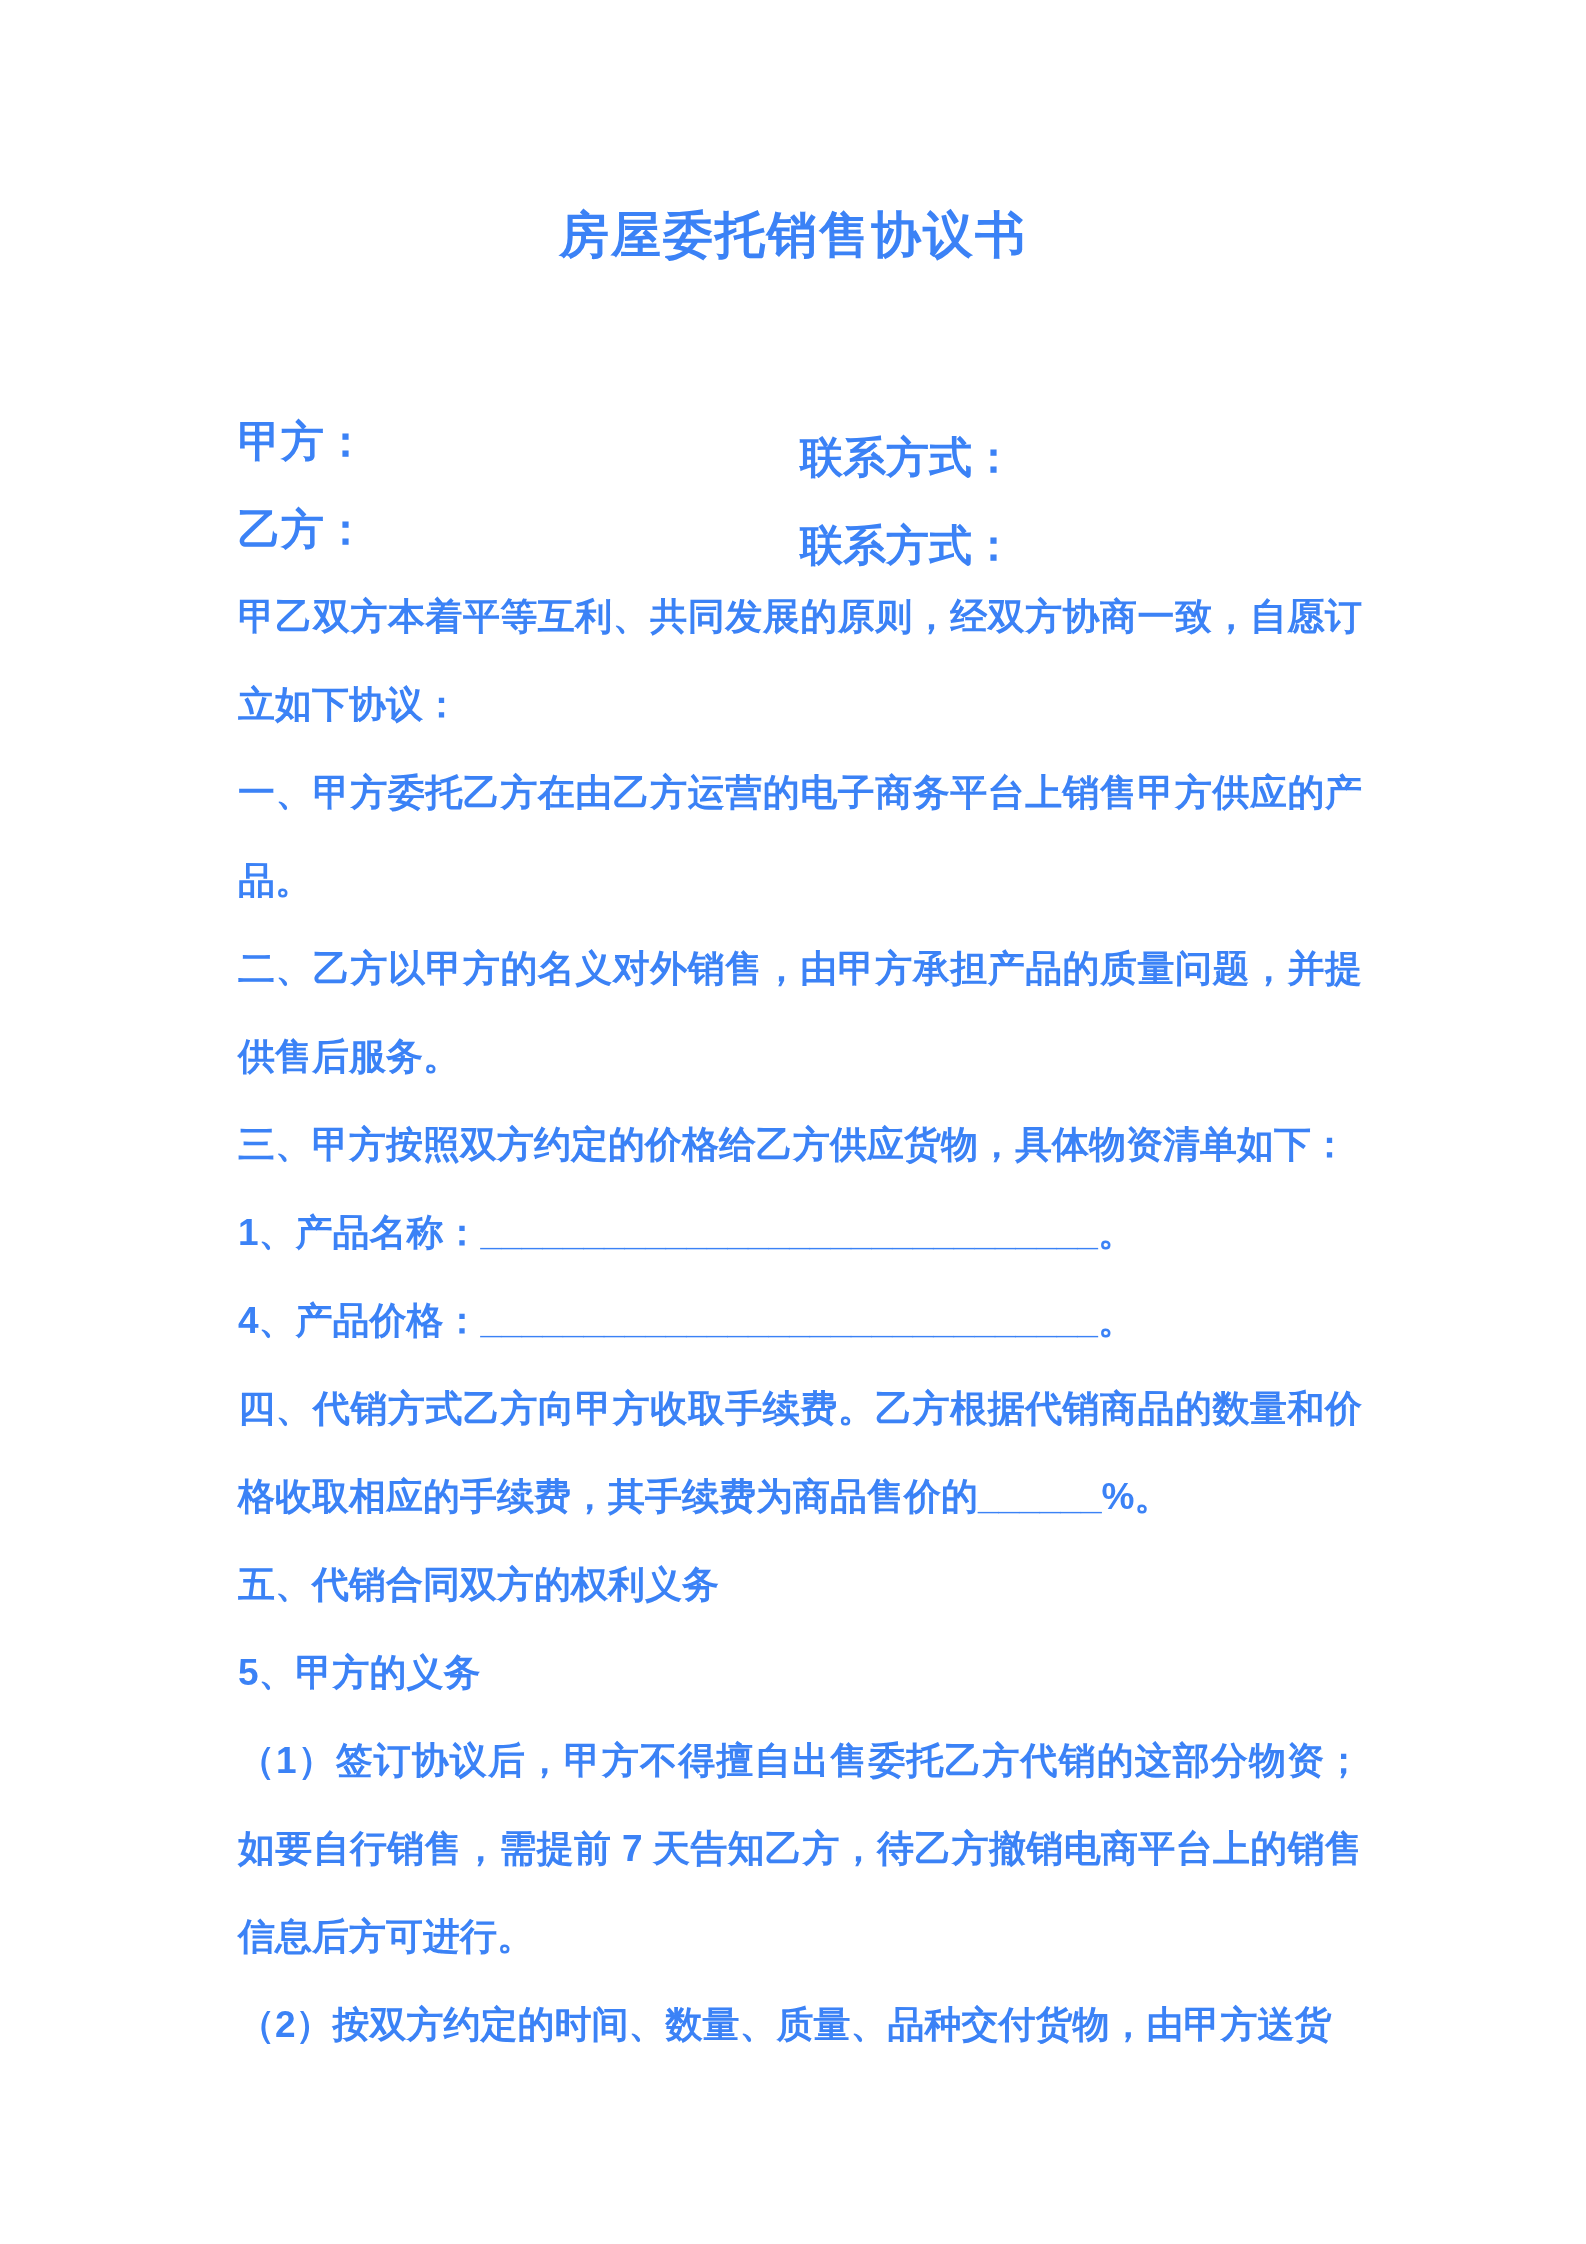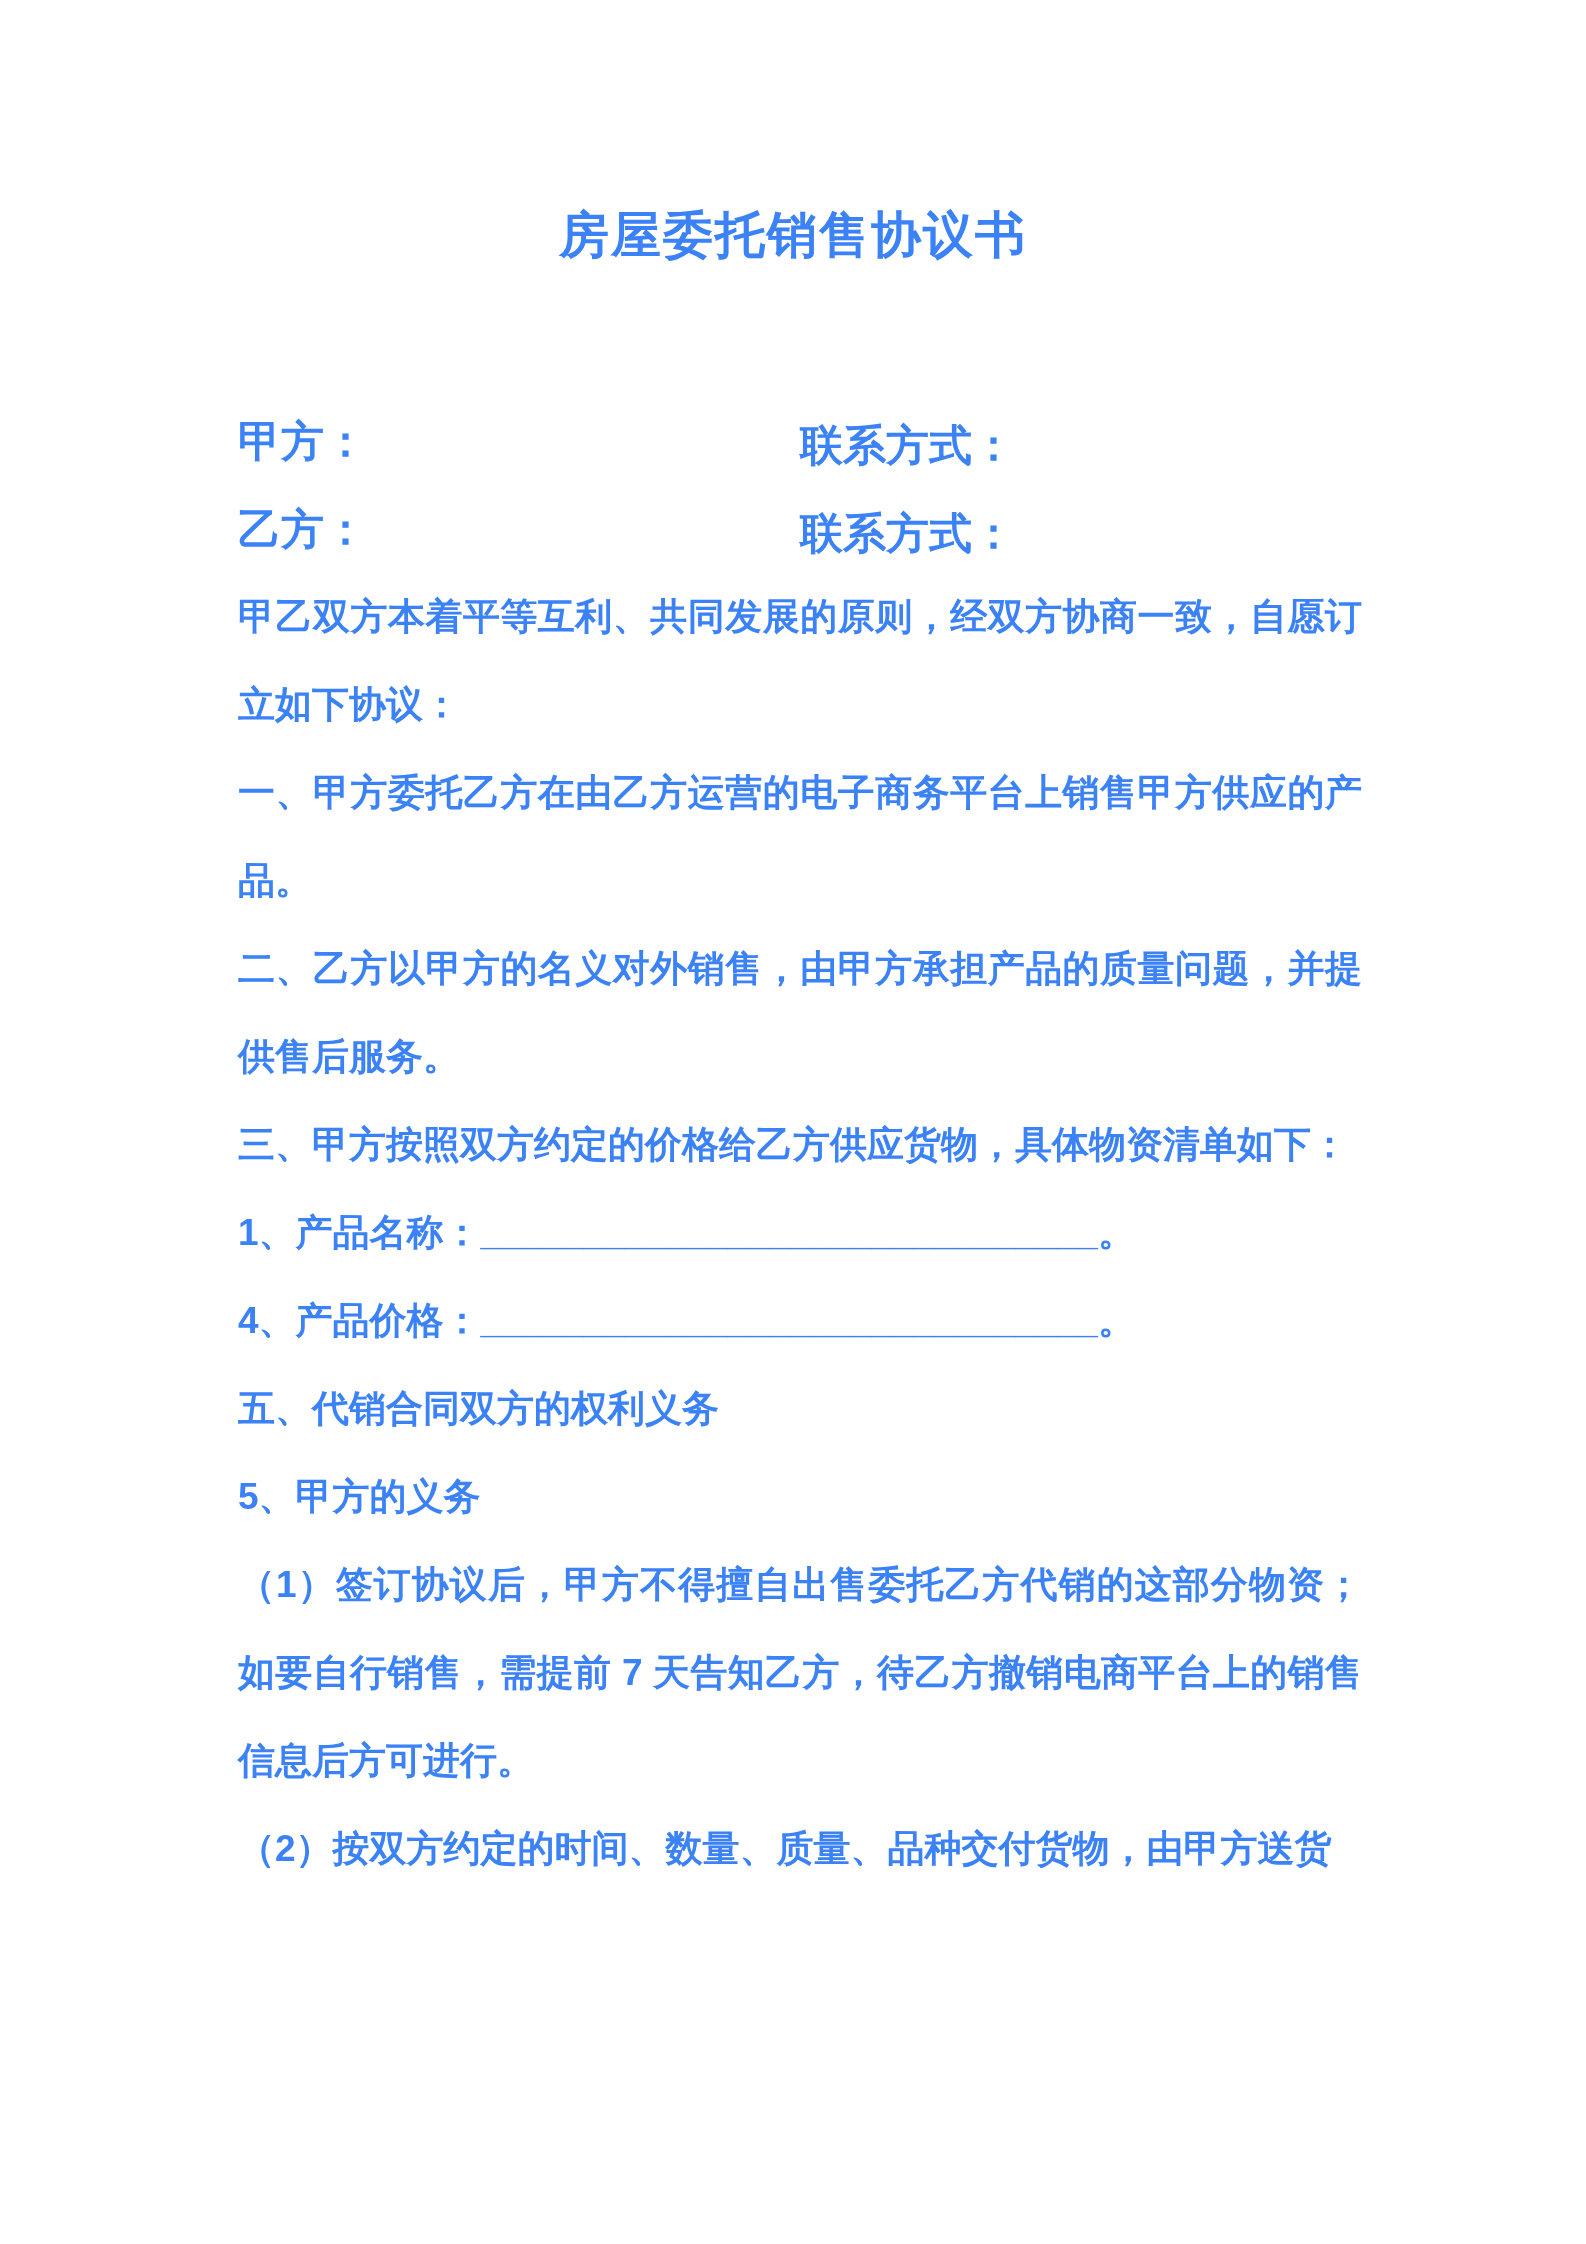--- a/index.html
+++ b/index.html
@@ -31,21 +31,21 @@
   }
   .party-row {
     position: relative;
     height: 88px;
     line-height: 88px;
     font-size: 43px;
   }
   .party-contact {
     position: absolute;
     left: 562px;
-    top: 4px;
+    top: 16px;
   }
   .clauses {
     padding-left: 238px;
     width: 1124px;
     font-size: 37px;
   }
   .para {
     margin: 0;
     line-height: 88px;
     text-align: justify;
@@ -69,19 +69,20 @@
     </div>
   </div>
 
   <div class="clauses">
     <p class="para">甲乙双方本着平等互利、共同发展的原则，经双方协商一致，自愿订立如下协议：</p>
     <p class="para">一、甲方委托乙方在由乙方运营的电子商务平台上销售甲方供应的产品。</p>
     <p class="para">二、乙方以甲方的名义对外销售，由甲方承担产品的质量问题，并提供售后服务。</p>
     <p class="para">三、甲方按照双方约定的价格给乙方供应货物，具体物资清单如下：</p>
     <p class="para">1、产品名称：______________________________。</p>
     <p class="para">4、产品价格：______________________________。</p>
+    <p class="para">四、代销方式乙方向甲方收取手续费。乙方根据代销商品的数量和价格收取相应的手续费，其手续费为商品售价的______%。</p>
     <p class="para">五、代销合同双方的权利义务</p>
     <p class="para">5、甲方的义务</p>
     <p class="para">（1）签订协议后，甲方不得擅自出售委托乙方代销的这部分物资；如要自行销售，需提前 7 天告知乙方，待乙方撤销电商平台上的销售信息后方可进行。</p>
     <p class="para">（2）按双方约定的时间、数量、质量、品种交付货物，由甲方送货</p>
   </div>
 
 </div>
 
 </body></html>

